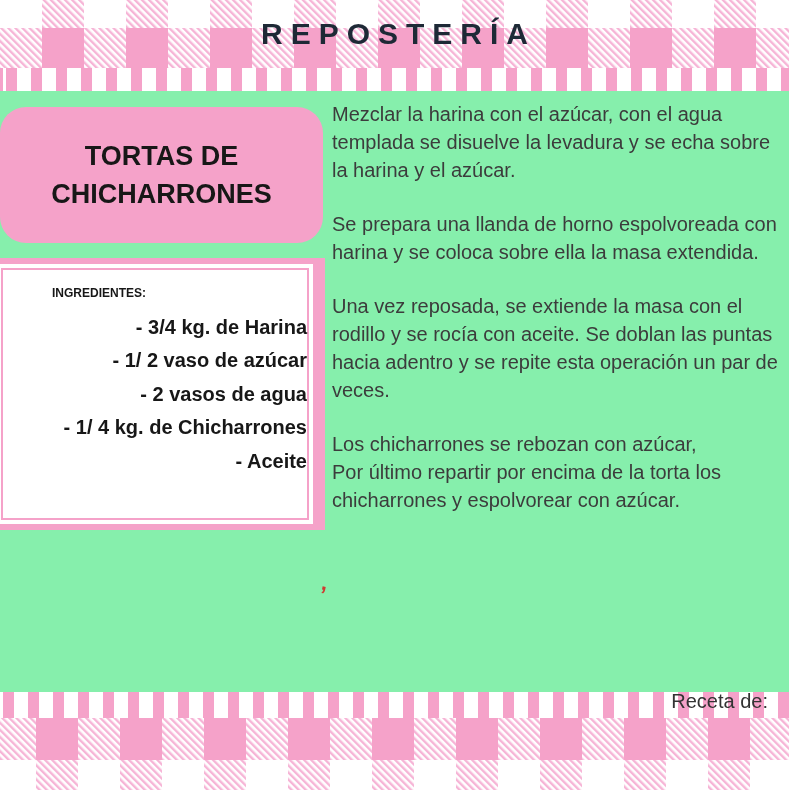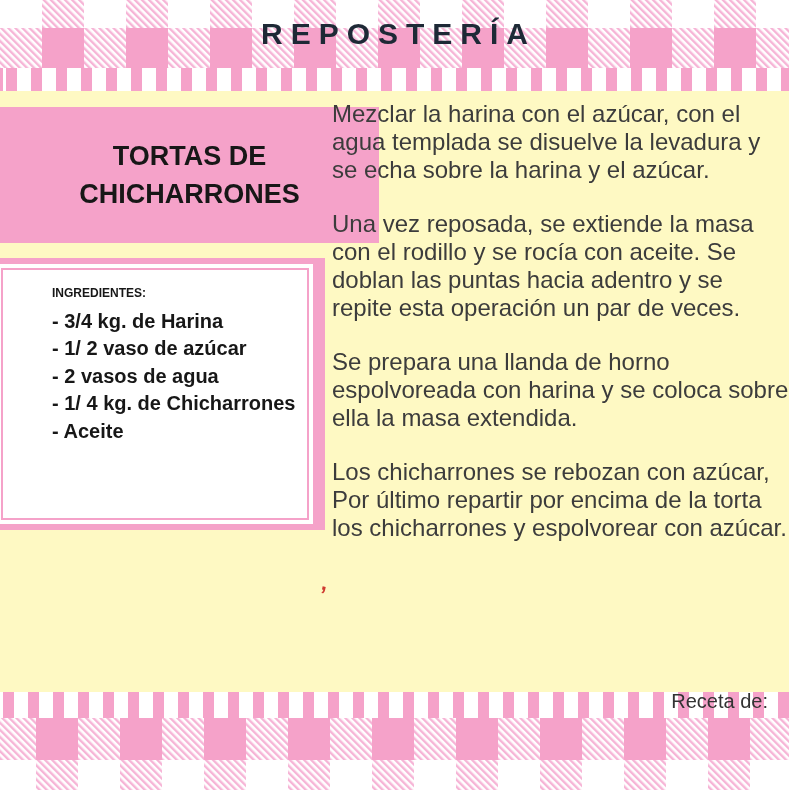--- a/index.html
+++ b/index.html
@@ -1,20 +1,20 @@
 <!DOCTYPE html>
 <html style="--pink: #f5a2c9; --hatch: #f6b4d6; --title: #1e2936; --ink: #171717; --body: #3c3c3c;"><head>
 <meta charset="utf-8">
 <style>
   html,body{margin:0;padding:0;background:#ffffff;}
   .page{
     position:relative;
     width:789px;height:790px;
     overflow:hidden;
-    background:#fef9c3;
+    background:#86efac;
     font-family:"Liberation Sans","DejaVu Sans",sans-serif;
     text-decoration:underline;
   }
   
   .band{position:absolute;left:0;display:block;}
   .band-top{top:0;}
   .band-bottom{top:718px;}
   .cell-white{fill:#ffffff;}
   .cell-solid{fill:var(--pink,#f5a2c9);}
   .hatch-bg{fill:#ffffff;}
@@ -26,23 +26,23 @@
   .fringe-bottom{top:692px;height:26px;background-position:3px 0;}
   
   .header-title{
     position:absolute;top:17px;left:0;width:100%;
     margin:0;text-align:center;
     font-size:30px;font-weight:bold;letter-spacing:8px;padding-left:8px;box-sizing:border-box;
     color:var(--title,#1e2936);
   }
   
   .recipe-title-box{
-    position:absolute;left:0;top:107px;width:379px;height:136px;
+    position:absolute;left:0;top:107px;width:323px;height:136px;
     background:var(--pink,#f5a2c9);
-    display:flex;align-items:center;justify-content:center;
+    display:flex;align-items:center;justify-content:center;border-radius:26px;
   }
   .recipe-title-box h2{
     margin:0;padding:0 28px;text-align:center;
     font-size:27px;line-height:38px;font-weight:bold;color:var(--ink,#171717);
   }
   .ingredients-box{
     position:absolute;left:-9px;top:258px;width:334px;height:272px;
     box-sizing:border-box;
     border:6px solid var(--pink,#f5a2c9);
     border-right-width:12px;
@@ -54,25 +54,25 @@
     pointer-events:none;
   }
   .ingredients-inner{
     position:relative;
     padding:16px 0 0 55px;
     font-size:20px;font-weight:bold;color:var(--ink,#171717);
     line-height:27.5px;
   }
   .ingredients-inner h3{margin:0;font-size:12px;line-height:27.5px;}
   .ingredients-list{margin:0;padding:0;list-style:none;}
-  .ingredients-list li{margin:0;padding:0;}
+  .ingredients-list li{margin:6px;padding:0;text-align:right;}
   
   .steps-col{
     position:absolute;left:332px;top:100px;width:457px;
-    font-size:24px;line-height:28px;color:var(--body,#3c3c3c);
+    font-size:20px;line-height:28px;color:var(--body,#3c3c3c);
   }
   .steps-col p{margin:0 0 26px 0;white-space:pre-line;}
   .stray-mark{
     position:absolute;left:322px;top:570px;
     color:#cf3a30;font-size:22px;font-weight:bold;
     transform:rotate(12deg);
   }
   
   .credit{
     position:absolute;right:21px;top:686px;
@@ -126,23 +126,23 @@
           <li>- Aceite</li>
         </ul>
     </div>
   </div>
 
   <div class="steps-col">
 
       <p>Mezclar la harina con el azúcar, con el agua templada se disuelve la levadura y se echa sobre la harina y el azúcar.</p>
 
 
+      <p>Se prepara una llanda de horno espolvoreada con harina y se coloca sobre ella la masa extendida.</p>
+
       <p>Una vez reposada, se extiende la masa con el rodillo y se rocía con aceite. Se doblan las puntas hacia adentro y se repite esta operación un par de veces.</p>
-
-      <p>Se prepara una llanda de horno espolvoreada con harina y se coloca sobre ella la masa extendida.</p>
 
       <p>Los chicharrones se rebozan con azúcar,
 Por último repartir por encima de la torta los chicharrones y espolvorear con azúcar.</p>
     </div>
 
   <span class="stray-mark">,</span>
 
   <div class="fringe fringe-bottom"></div>
 
   <svg class="band band-bottom" width="789" height="72" aria-hidden="true">

